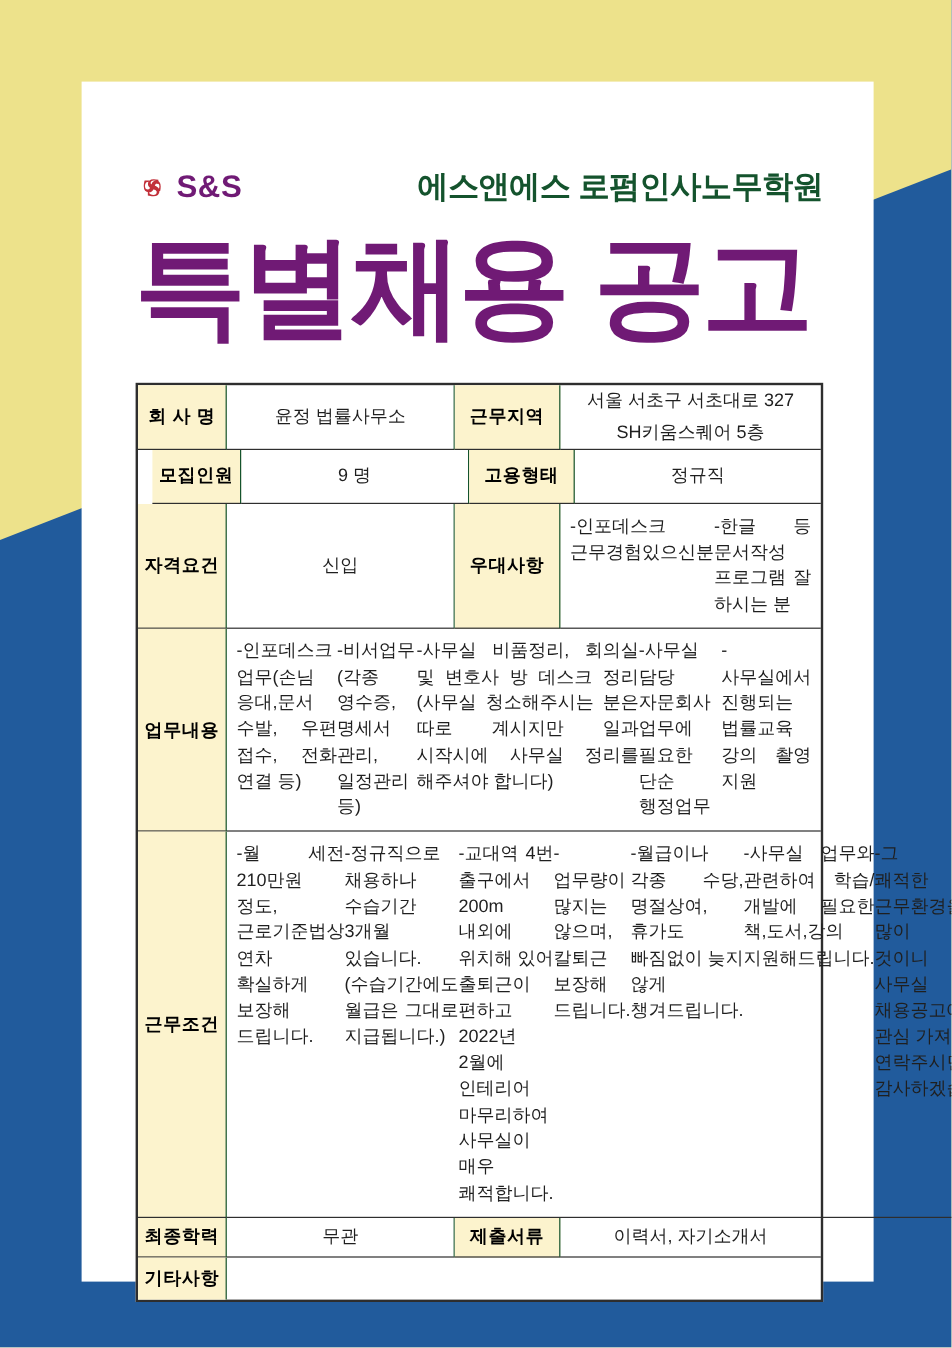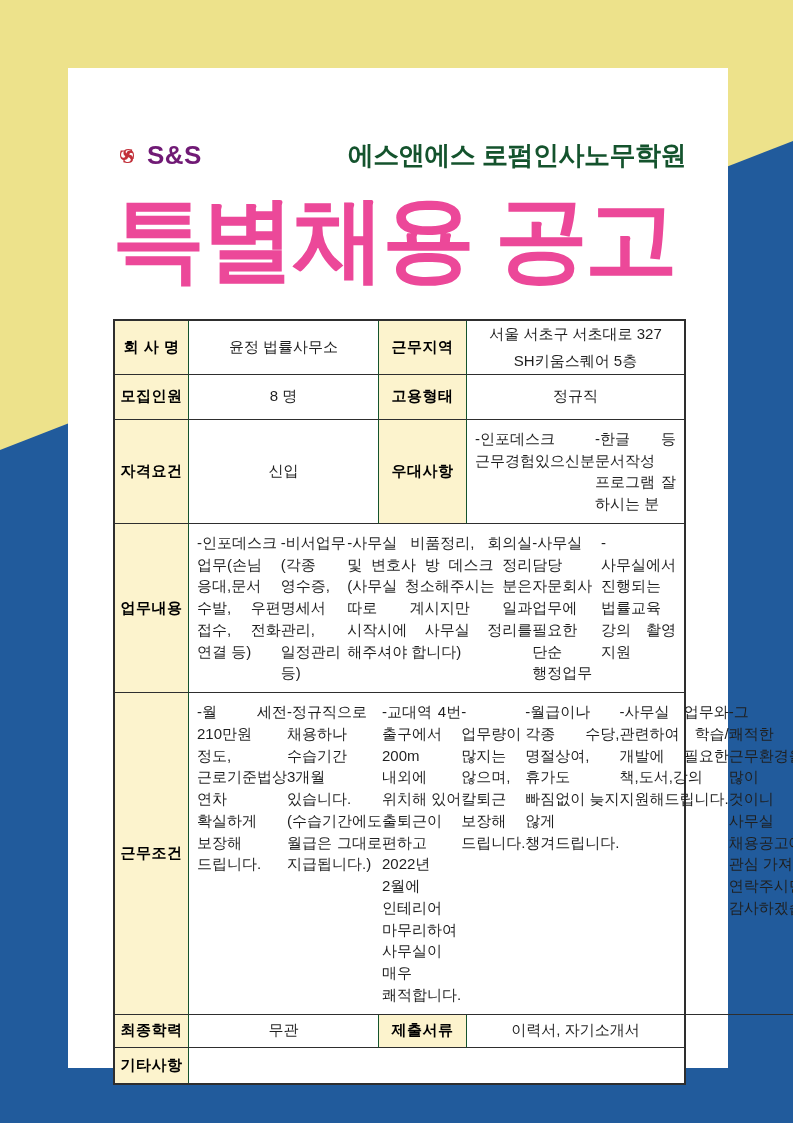--- a/index.html
+++ b/index.html
@@ -48,21 +48,21 @@
     font-size: 26px;
     font-weight: 700;
     color: #14532d;
     letter-spacing: -0.5px;
   }
   .poster-title {
     margin: 16px 40px 0 44px;
     font-size: 93px;
     font-weight: 800;
     letter-spacing: -3px;
-    color: #ec4899;
+    color: #701a75;
     white-space: nowrap;
     line-height: 1.08;
   }
   
   .jtable {
     margin: 30px 42px 0 45px;
     width: 573px;
     border: 2px solid #2e2e2e;
     background: #fff;
   }
@@ -93,21 +93,21 @@
     justify-content: center;
     padding: 5px 8px;
     text-align: justify;
     color: #1f1f1f;
   }
   .bullet { margin: 3px 0; line-height: 1.45; }
   .addr-line { line-height: 1.75; }
   
   .r1 { min-height: 52px; }
   .r2 { min-height: 47px; }
-  .r3 { min-height: 45px; }
+  .r3 { min-height: 45px; padding-left: 12px; }
   .r4 { min-height: 59px; }
   .r5 { min-height: 119px; }
   .r6 { min-height: 197px; }
   .r7 { min-height: 33px; }
   .r8 { min-height: 35px; }
 </style>
 </head>
 <body>
 
 <div class="page">
@@ -136,21 +136,21 @@
         <div class="cell lbl">근무지역</div>
         <div class="cell val" style="flex-direction:column;">
           <span class="addr-line">서울 서초구 서초대로 327</span>
           <span class="addr-line">SH키움스퀘어 5층</span>
         </div>
       </div>
 
 
       <div class="trow r3">
         <div class="cell lbl">모집인원</div>
-        <div class="cell val">8 명</div>
+        <div class="cell val">9 명</div>
         <div class="cell lbl">고용형태</div>
         <div class="cell val">정규직</div>
       </div>
 
       <div class="trow r4">
         <div class="cell lbl">자격요건</div>
         <div class="cell val">신입</div>
         <div class="cell lbl">우대사항</div>
         <div class="cell txt">
           <div class="bullet">-인포데스크 근무경험있으신분</div>

